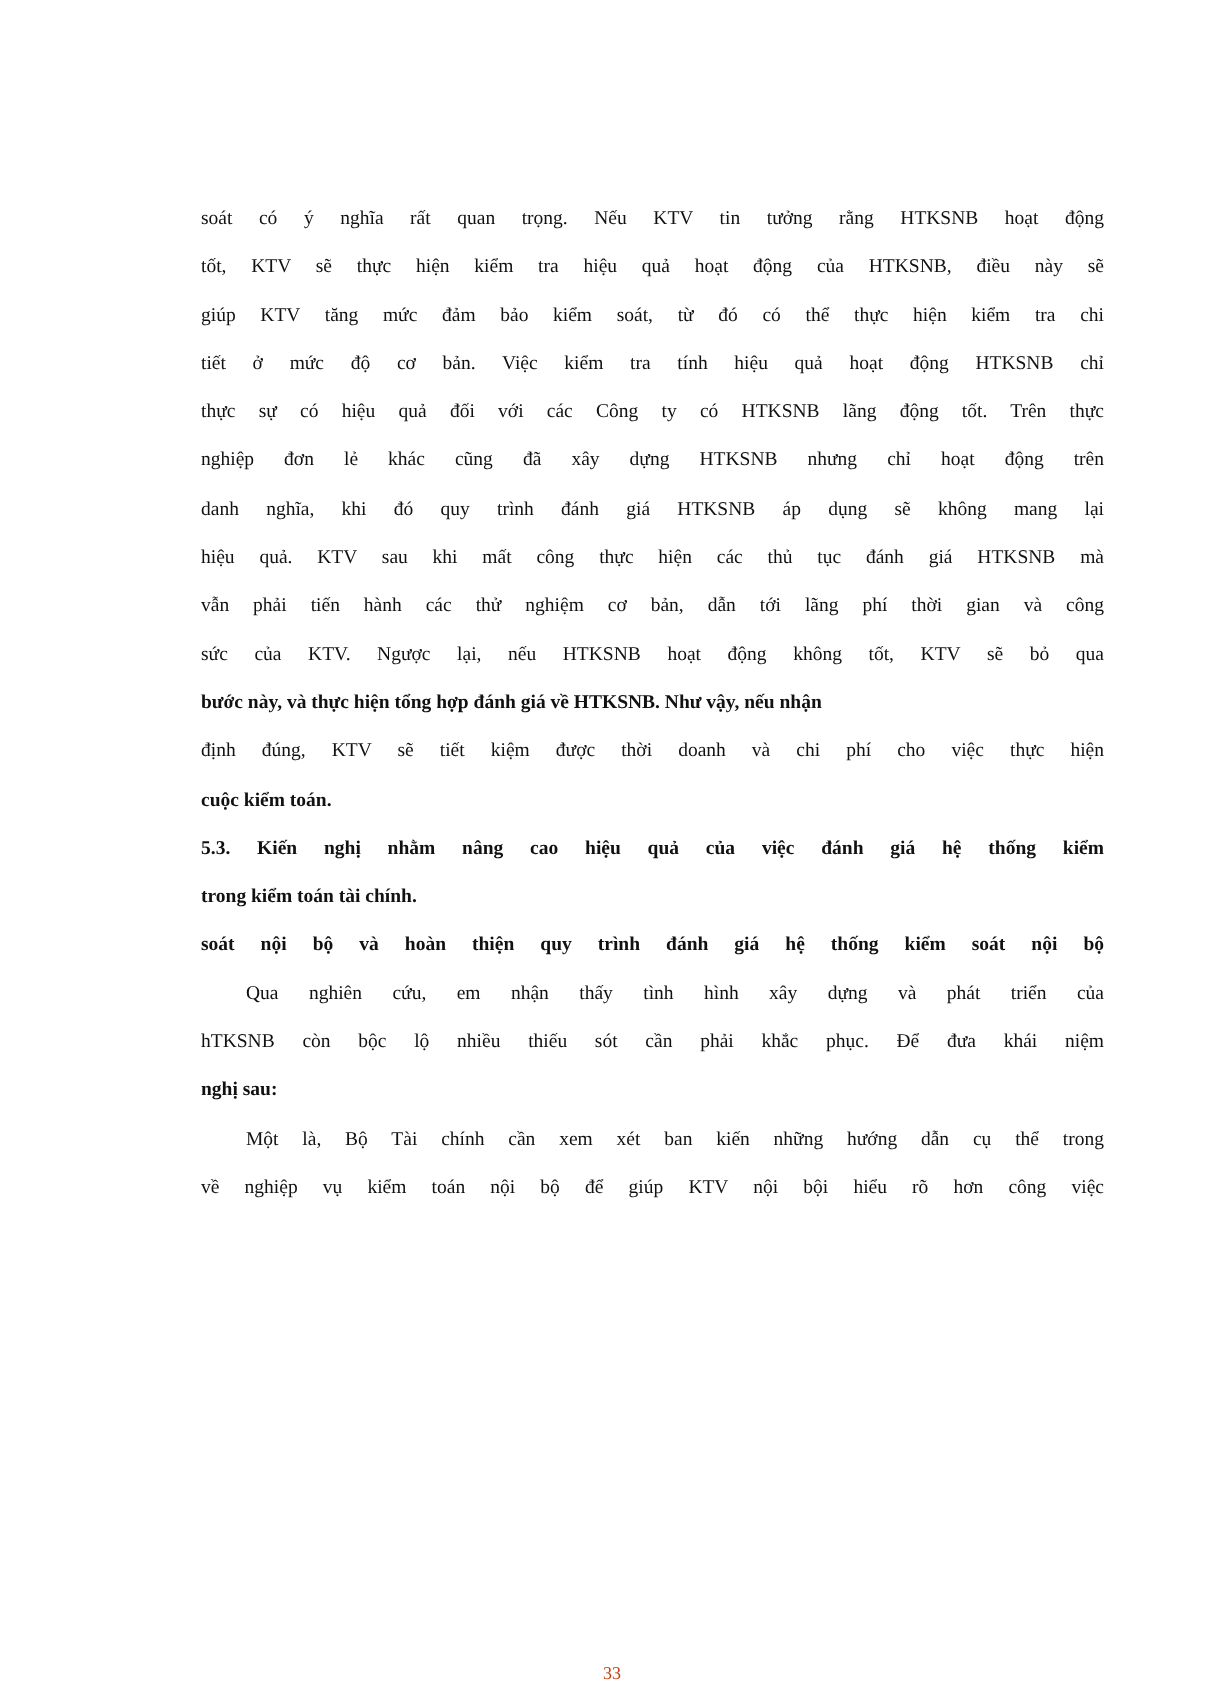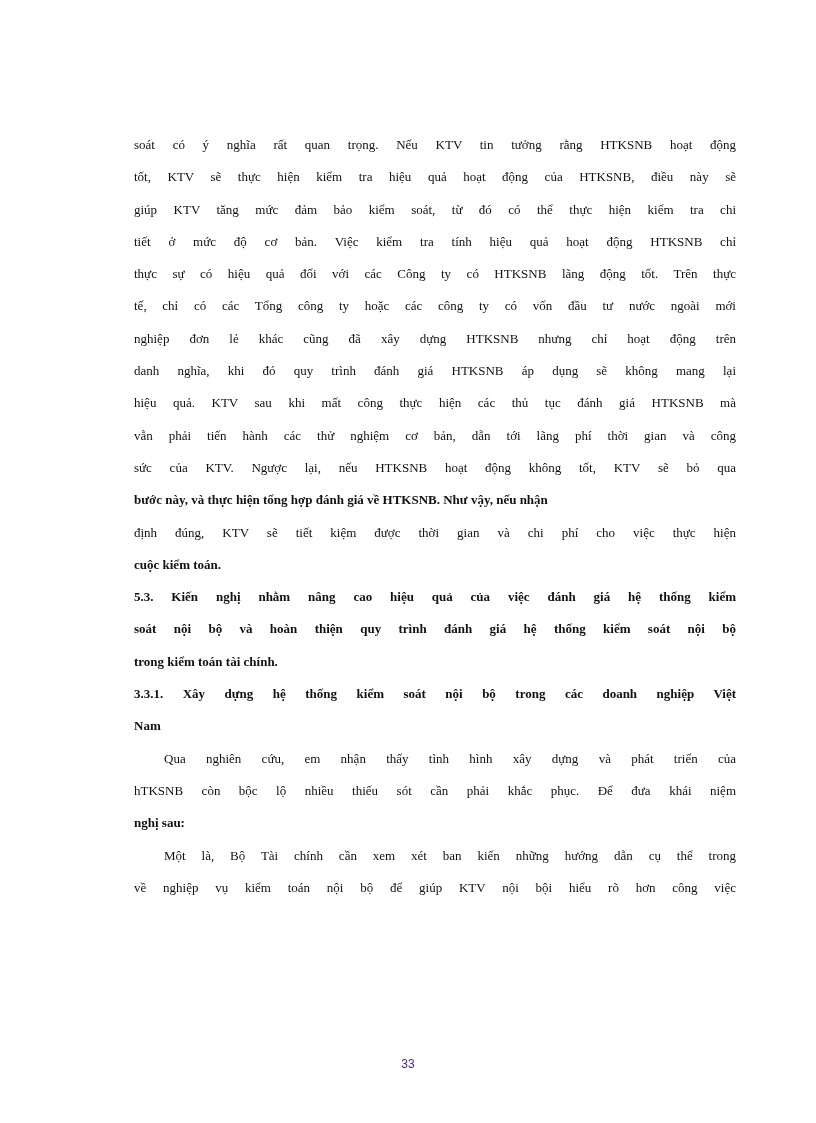--- a/index.html
+++ b/index.html
@@ -12,57 +12,52 @@
     font-family: "Liberation Serif", serif; font-size: 13px; color: #111111;
   }
   .line {
     height: 32.3px; line-height: 32.3px; white-space: nowrap;
     text-align: justify; text-align-last: justify;
   }
   .line.last { text-align-last: left; font-weight: bold; }
   .line.indent { padding-left: 30px; }
   .bold { font-weight: bold; }
   .page-number {
-    position: absolute; top: 1057px; left: 0; width: 816px; text-align: center;
-    font-family: Liberation Sans, sans-serif; font-size: 12px; color: #4c1d95;
+    position: absolute; top: 1108px; left: 0; width: 816px; text-align: center;
+    font-family: Liberation Serif, serif; font-size: 12px; color: #c2410c;
   }
 </style>
 </head>
 <body>
 
 <div class="page">
   <div class="content">
 
     <div>
       <div class="line">soát có ý nghĩa rất quan trọng. Nếu KTV tin tưởng rằng HTKSNB hoạt động</div>
       <div class="line">tốt, KTV sẽ thực hiện kiểm tra hiệu quả hoạt động của HTKSNB, điều này sẽ</div>
       <div class="line">giúp KTV tăng mức đảm bảo kiểm soát, từ đó có thể thực hiện kiểm tra chi</div>
       <div class="line">tiết ở mức độ cơ bản. Việc kiểm tra tính hiệu quả hoạt động HTKSNB chỉ</div>
       <div class="line">thực sự có hiệu quả đối với các Công ty có HTKSNB lãng động tốt. Trên thực</div>
-      <div class="line">tế, chỉ có các Tổng công ty hoặc các công ty có vốn đầu tư nước ngoài mới</div>
       <div class="line">nghiệp đơn lẻ khác cũng đã xây dựng HTKSNB nhưng chỉ hoạt động trên</div>
       <div class="line">danh nghĩa, khi đó quy trình đánh giá HTKSNB áp dụng sẽ không mang lại</div>
       <div class="line">hiệu quả. KTV sau khi mất công thực hiện các thủ tục đánh giá HTKSNB mà</div>
       <div class="line">vẫn phải tiến hành các thử nghiệm cơ bản, dẫn tới lãng phí thời gian và công</div>
       <div class="line">sức của KTV. Ngược lại, nếu HTKSNB hoạt động không tốt, KTV sẽ bỏ qua</div>
       <div class="line last">bước này, và thực hiện tổng hợp đánh giá về HTKSNB. Như vậy, nếu nhận</div>
-      <div class="line">định đúng, KTV sẽ tiết kiệm được thời gian và chi phí cho việc thực hiện</div>
+      <div class="line">định đúng, KTV sẽ tiết kiệm được thời doanh và chi phí cho việc thực hiện</div>
       <div class="line last">cuộc kiểm toán.</div>
     </div>
 
     <div class="bold">
       <div class="line">5.3. Kiến nghị nhằm nâng cao hiệu quả của việc đánh giá hệ thống kiểm</div>
+      <div class="line last">trong kiểm toán tài chính.</div>
       <div class="line">soát nội bộ và hoàn thiện quy trình đánh giá hệ thống kiểm soát nội bộ</div>
-      <div class="line last">trong kiểm toán tài chính.</div>
     </div>
 
-    <div class="bold">
-      <div class="line">3.3.1. Xây dựng hệ thống kiểm soát nội bộ trong các doanh nghiệp Việt</div>
-      <div class="line last">Nam</div>
-    </div>
 
     <div>
       <div class="line indent">Qua nghiên cứu, em nhận thấy tình hình xây dựng và phát triển của</div>
       <div class="line">hTKSNB còn bộc lộ nhiều thiếu sót cần phải khắc phục. Để đưa khái niệm</div>
       <div class="line last">nghị sau:</div>
     </div>
 
     <div>
       <div class="line indent">Một là, Bộ Tài chính cần xem xét ban kiến những hướng dẫn cụ thể trong</div>
       <div class="line">về nghiệp vụ kiểm toán nội bộ để giúp KTV nội bội hiểu rõ hơn công việc</div>

